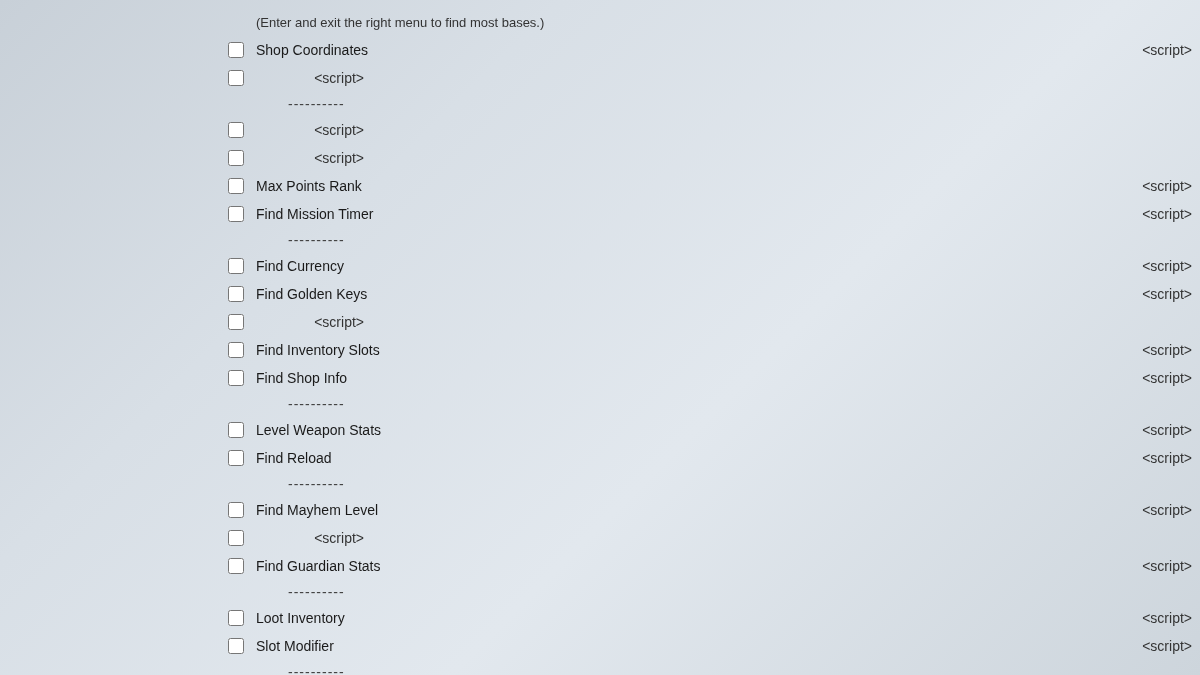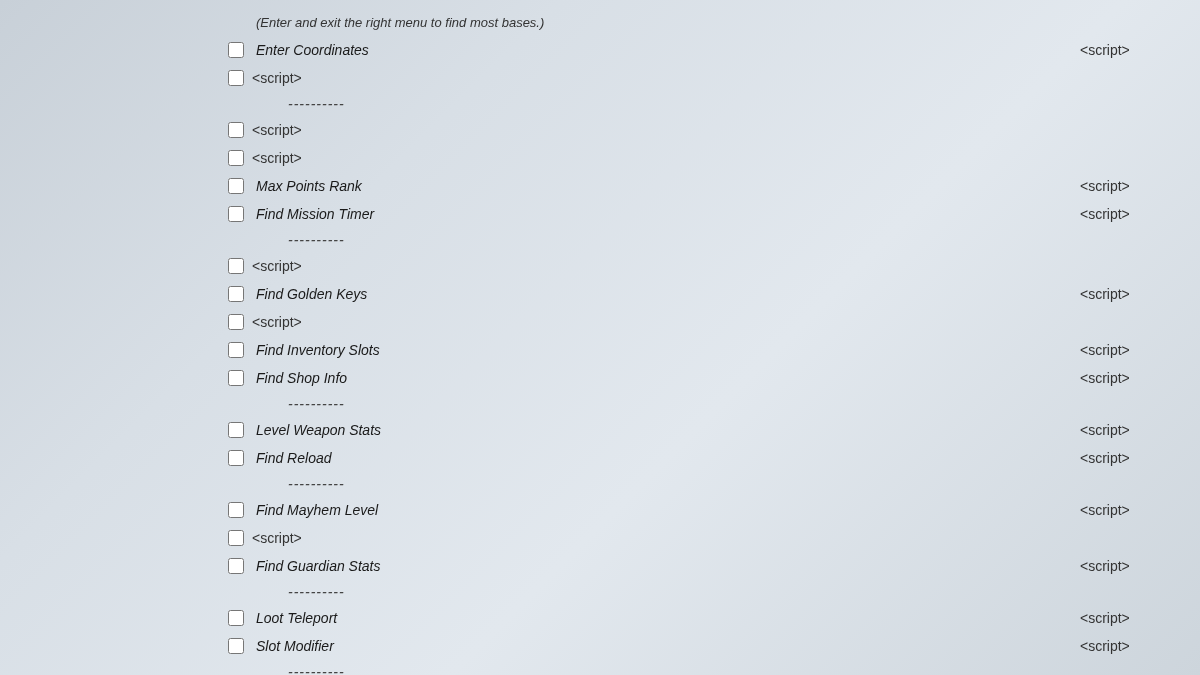--- a/index.html
+++ b/index.html
@@ -52,36 +52,36 @@
       height: 16px;
       cursor: pointer;
       accent-color: #555;
     }
 
     .label-cell {
       flex: 1;
       padding-left: 4px;
       color: #1a1a1a;
       font-size: 14px;
-      font-style: italic;
     }
 
     .label-cell.separator-text {
       color: #444;
       letter-spacing: 1px;
     }
 
     .label-cell.header-text {
       color: #333;
       font-size: 13px;
     }
 
     .script-cell {
       width: 120px;
-      padding-right: 32px;
+      text-align: right;
+      padding-right: 8px;
       color: #333;
       font-size: 14px;
     }
 
     .separator-row .label-cell {
       padding-left: 36px;
     }
 
     .header-row .checkbox-cell {
       visibility: hidden;
@@ -110,21 +110,21 @@
   <div class="list-container" id="list-container">
   <div class="list-row header-row">
         <div class="checkbox-cell"></div>
         <div class="label-cell header-text">(Enter and exit the right menu to find most bases.)</div>
         <div class="script-cell"></div>
       </div>
       <div class="list-row">
         <div class="checkbox-cell">
           <input type="checkbox" style="">
         </div>
-        <div class="label-cell">Enter Coordinates</div>
+        <div class="label-cell">Shop Coordinates</div>
         <div class="script-cell">&lt;script&gt;</div>
       </div>
       <div class="list-row">
         <div class="checkbox-cell">
           <input type="checkbox" style="">
         </div>
         <div class="script-cell">&lt;script&gt;</div>
       </div>
       <div class="list-row separator-row">
         <div class="checkbox-cell"></div>
@@ -159,20 +159,21 @@
       </div>
       <div class="list-row separator-row">
         <div class="checkbox-cell"></div>
         <div class="label-cell separator-text">----------</div>
         <div class="script-cell"></div>
       </div>
       <div class="list-row">
         <div class="checkbox-cell">
           <input type="checkbox" style="">
         </div>
+        <div class="label-cell">Find Currency</div>
         <div class="script-cell">&lt;script&gt;</div>
       </div>
       <div class="list-row">
         <div class="checkbox-cell">
           <input type="checkbox" style="">
         </div>
         <div class="label-cell">Find Golden Keys</div>
         <div class="script-cell">&lt;script&gt;</div>
       </div>
       <div class="list-row">
@@ -241,21 +242,21 @@
       </div>
       <div class="list-row separator-row">
         <div class="checkbox-cell"></div>
         <div class="label-cell separator-text">----------</div>
         <div class="script-cell"></div>
       </div>
       <div class="list-row">
         <div class="checkbox-cell">
           <input type="checkbox" style="">
         </div>
-        <div class="label-cell">Loot Teleport</div>
+        <div class="label-cell">Loot Inventory</div>
         <div class="script-cell">&lt;script&gt;</div>
       </div>
       <div class="list-row">
         <div class="checkbox-cell">
           <input type="checkbox" style="">
         </div>
         <div class="label-cell">Slot Modifier</div>
         <div class="script-cell">&lt;script&gt;</div>
       </div>
       <div class="list-row separator-row">

